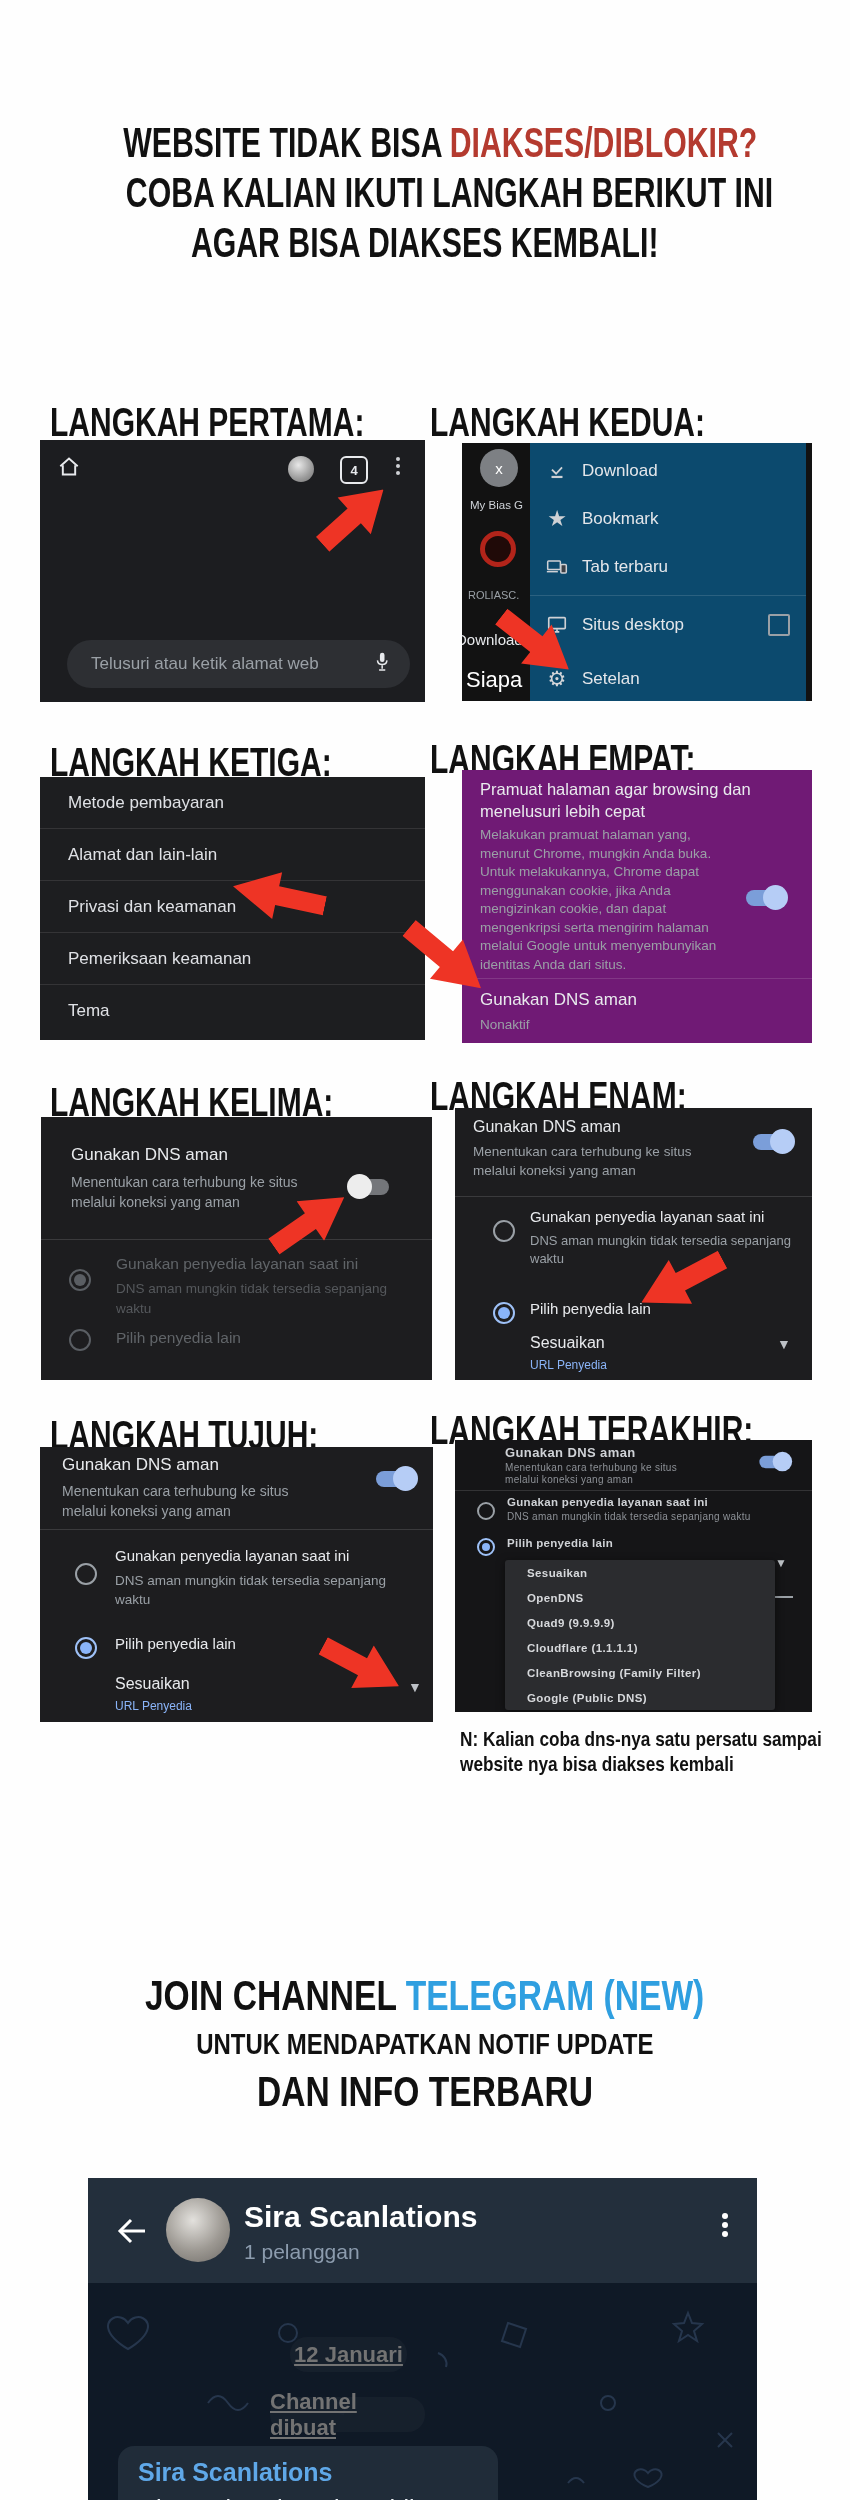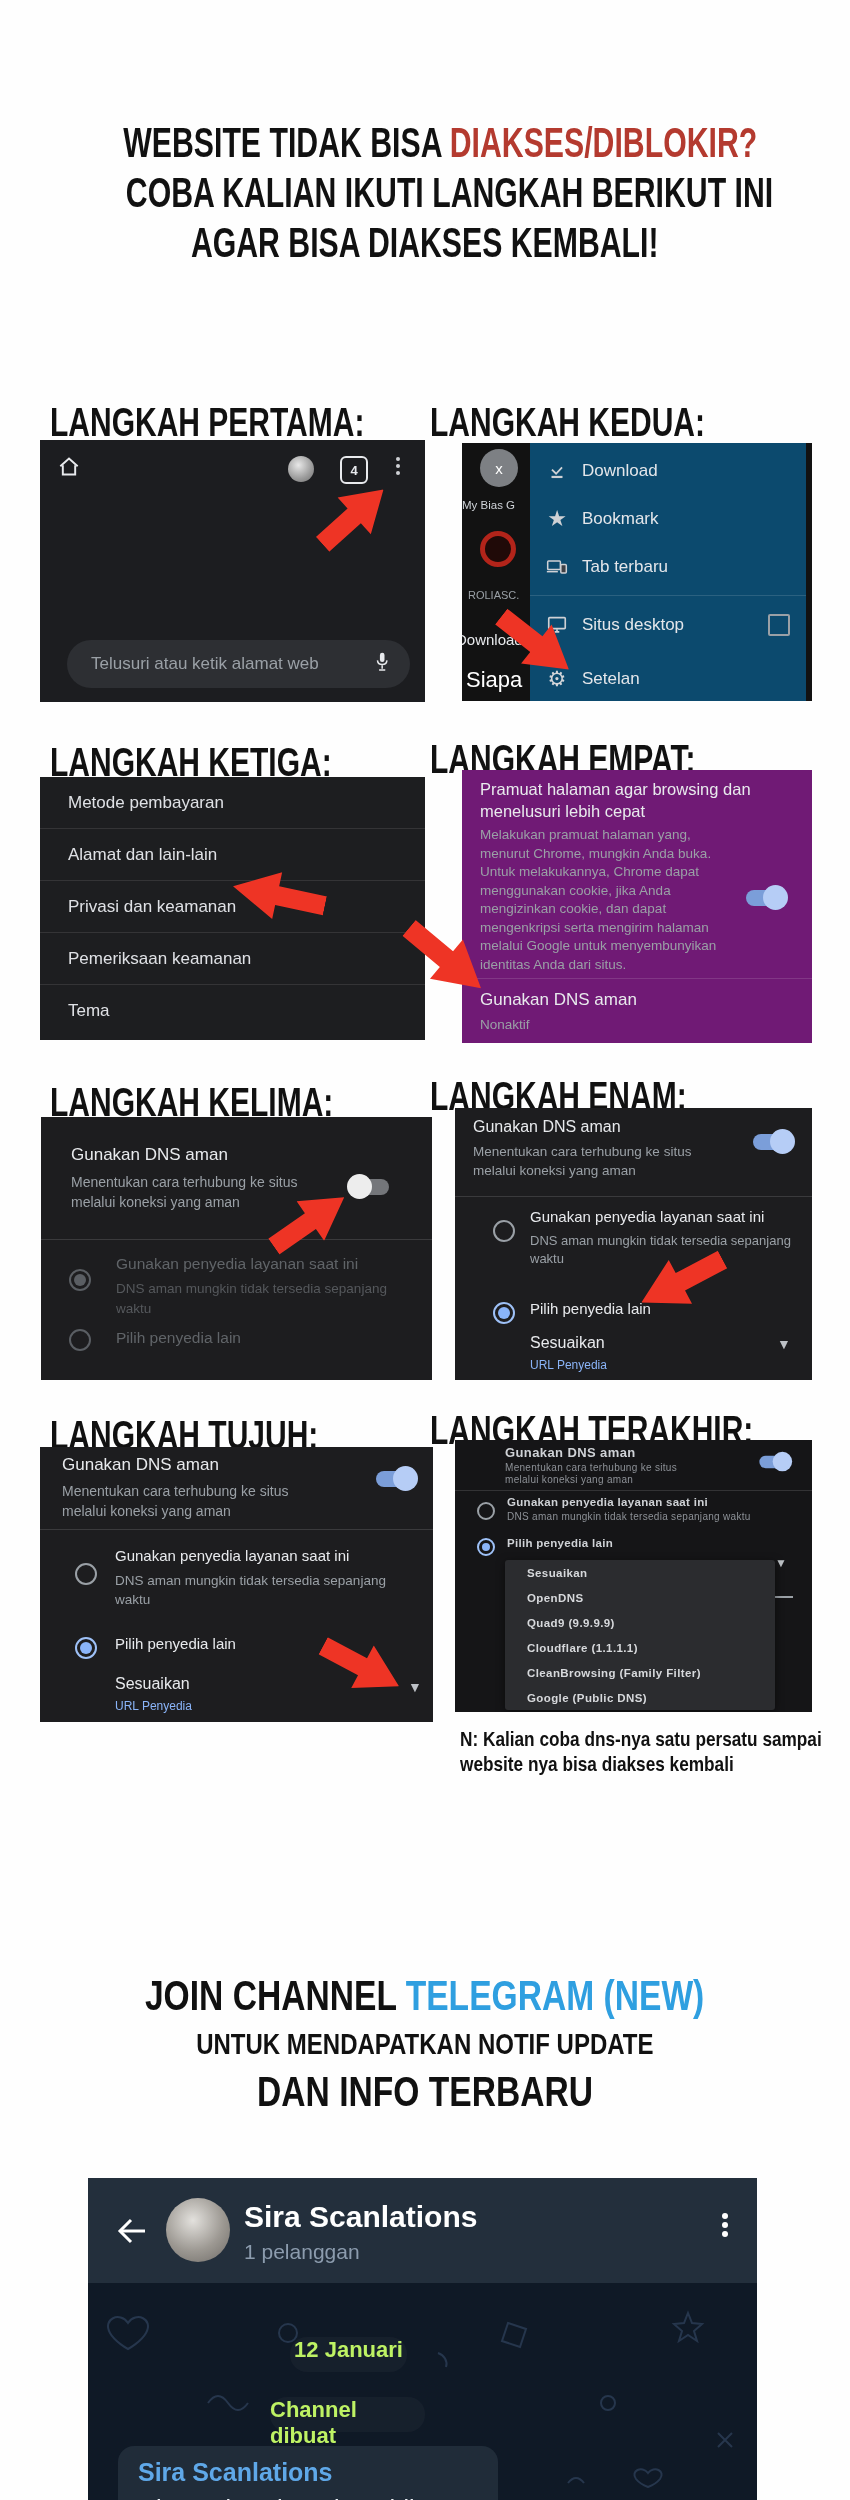--- a/index.html
+++ b/index.html
@@ -27,22 +27,22 @@
   .radio.dim{border-color:#5a5e63;}
   .radio.dim.sel{border-color:#5a5e63;}
   .radio.dim.sel::after{background:#5a5e63;}
   .divider{position:absolute;left:0;right:0;height:1px;background:rgba(255,255,255,.13);}
   .t-white{color:#e8eaed;}
   .t-gray{color:#9aa0a6;}
   .t-dim{color:#606468;}
   .menu-row{position:absolute;left:0;right:0;height:48px;display:flex;align-items:center;color:#e4e6ea;font-size:17px;}
   .menu-ic{width:22px;height:22px;margin:0 14px 0 16px;display:flex;align-items:center;justify-content:center;}
   .kebab i{display:block;width:4px;height:4px;border-radius:50%;background:#cfd1d5;margin:3px auto;}
-  .chip{position:absolute;background:rgba(24,33,45,.88);color:#bef264;font-weight:700;
-        border-radius:17px;display:flex;align-items:flex-start;justify-content:center;font-size:22px;}
+  .chip{position:absolute;background:rgba(24,33,45,.88);color:#737373;font-weight:700;
+        border-radius:17px;display:flex;align-items:center;justify-content:center;font-size:22px;text-decoration:underline;}
   .set-row{position:absolute;left:0;right:0;height:52px;display:flex;align-items:center;
            padding-left:28px;color:#dfe1e5;font-size:17px;border-bottom:1px solid rgba(255,255,255,.10);box-sizing:border-box;}
   .opt{height:25px;display:flex;align-items:center;padding-left:22px;color:#d7d9dc;
        font-size:11.5px;letter-spacing:.4px;font-weight:700;}
   .caret{color:#bdc1c6;font-size:14px;}
 </style>
 </head>
 <body>
 
 <div id="page">
@@ -87,21 +87,21 @@
       </span>
     </div>
   </div>
   <div class="red-arrow" style="left:312px;top:486px;width:82px;height:62px;transform:rotate(-42deg);"></div>
 
   <div class="panel" style="left:462px;top:443px;width:350px;height:258px;background:#121212;">
 
     <span class="abs" style="left:18px;top:6px;width:38px;height:38px;border-radius:50%;background:#7d8084;color:#fff;display:flex;align-items:center;justify-content:center;font-size:15px;">
         <span>x</span>
       </span>
-    <span class="abs" style="left:0;top:56px;width:62px;color:#cfd3d8;font-size:11.5px;white-space:nowrap;">My Bias G</span>
+    <span class="abs" style="left:8px;top:56px;width:62px;color:#cfd3d8;font-size:11.5px;white-space:nowrap;">My Bias G</span>
     <span class="abs" style="left:18px;top:88px;width:36px;height:36px;border-radius:50%;background:#200a08;border:5px solid #b3241a;box-sizing:border-box;"></span>
     <span class="abs" style="left:6px;top:146px;color:#9aa0a6;font-size:11px;">ROLIASC.</span>
     <span class="abs" style="left:-6px;top:188px;color:#e8eaed;font-size:15px;">Download</span>
     <span class="abs" style="left:4px;top:224px;color:#ffffff;font-size:22px;">Siapa Iro</span>
 
     <div class="abs" style="left:68px;top:0;right:6px;bottom:0;background:#0c4a6e;">
       <div class="menu-row" style="top:4px;">
         <span class="menu-ic">
             <svg width="22" height="22" viewBox="0 0 24 24">
               <path d="M6.5 10.5 11 15l6.5-7" fill="none" stroke="#cfd1d5" stroke-width="2"></path>

